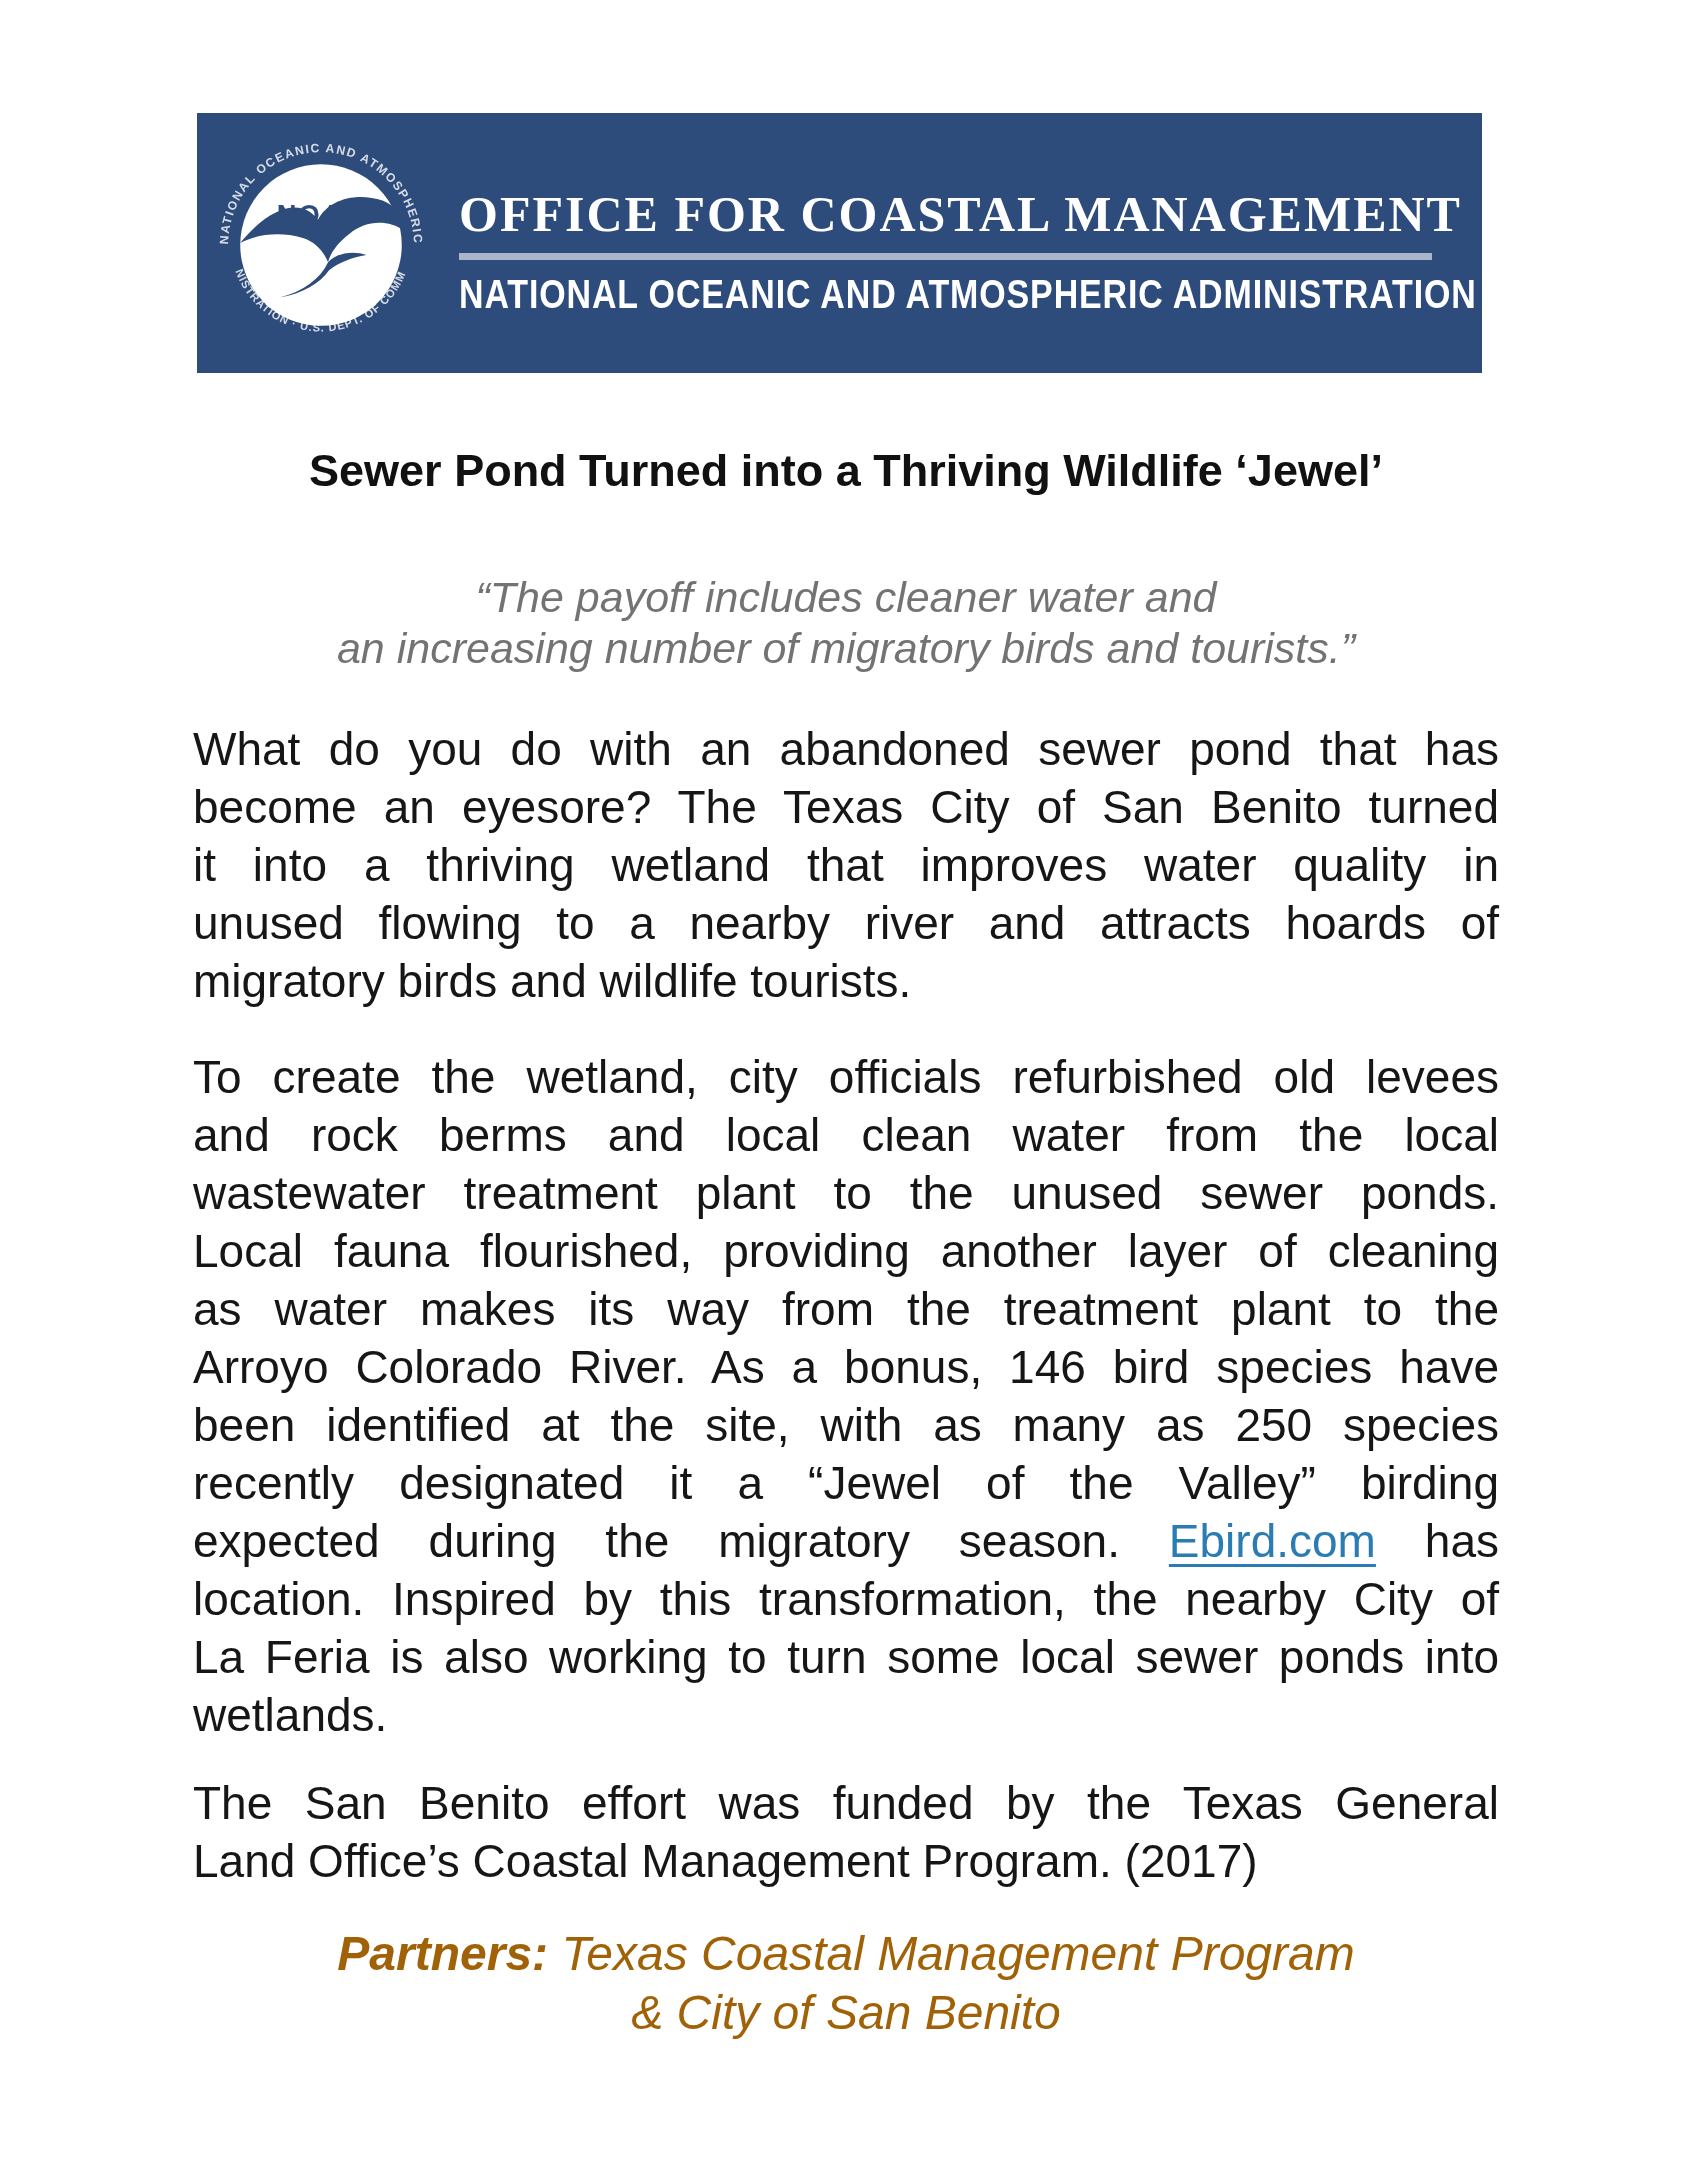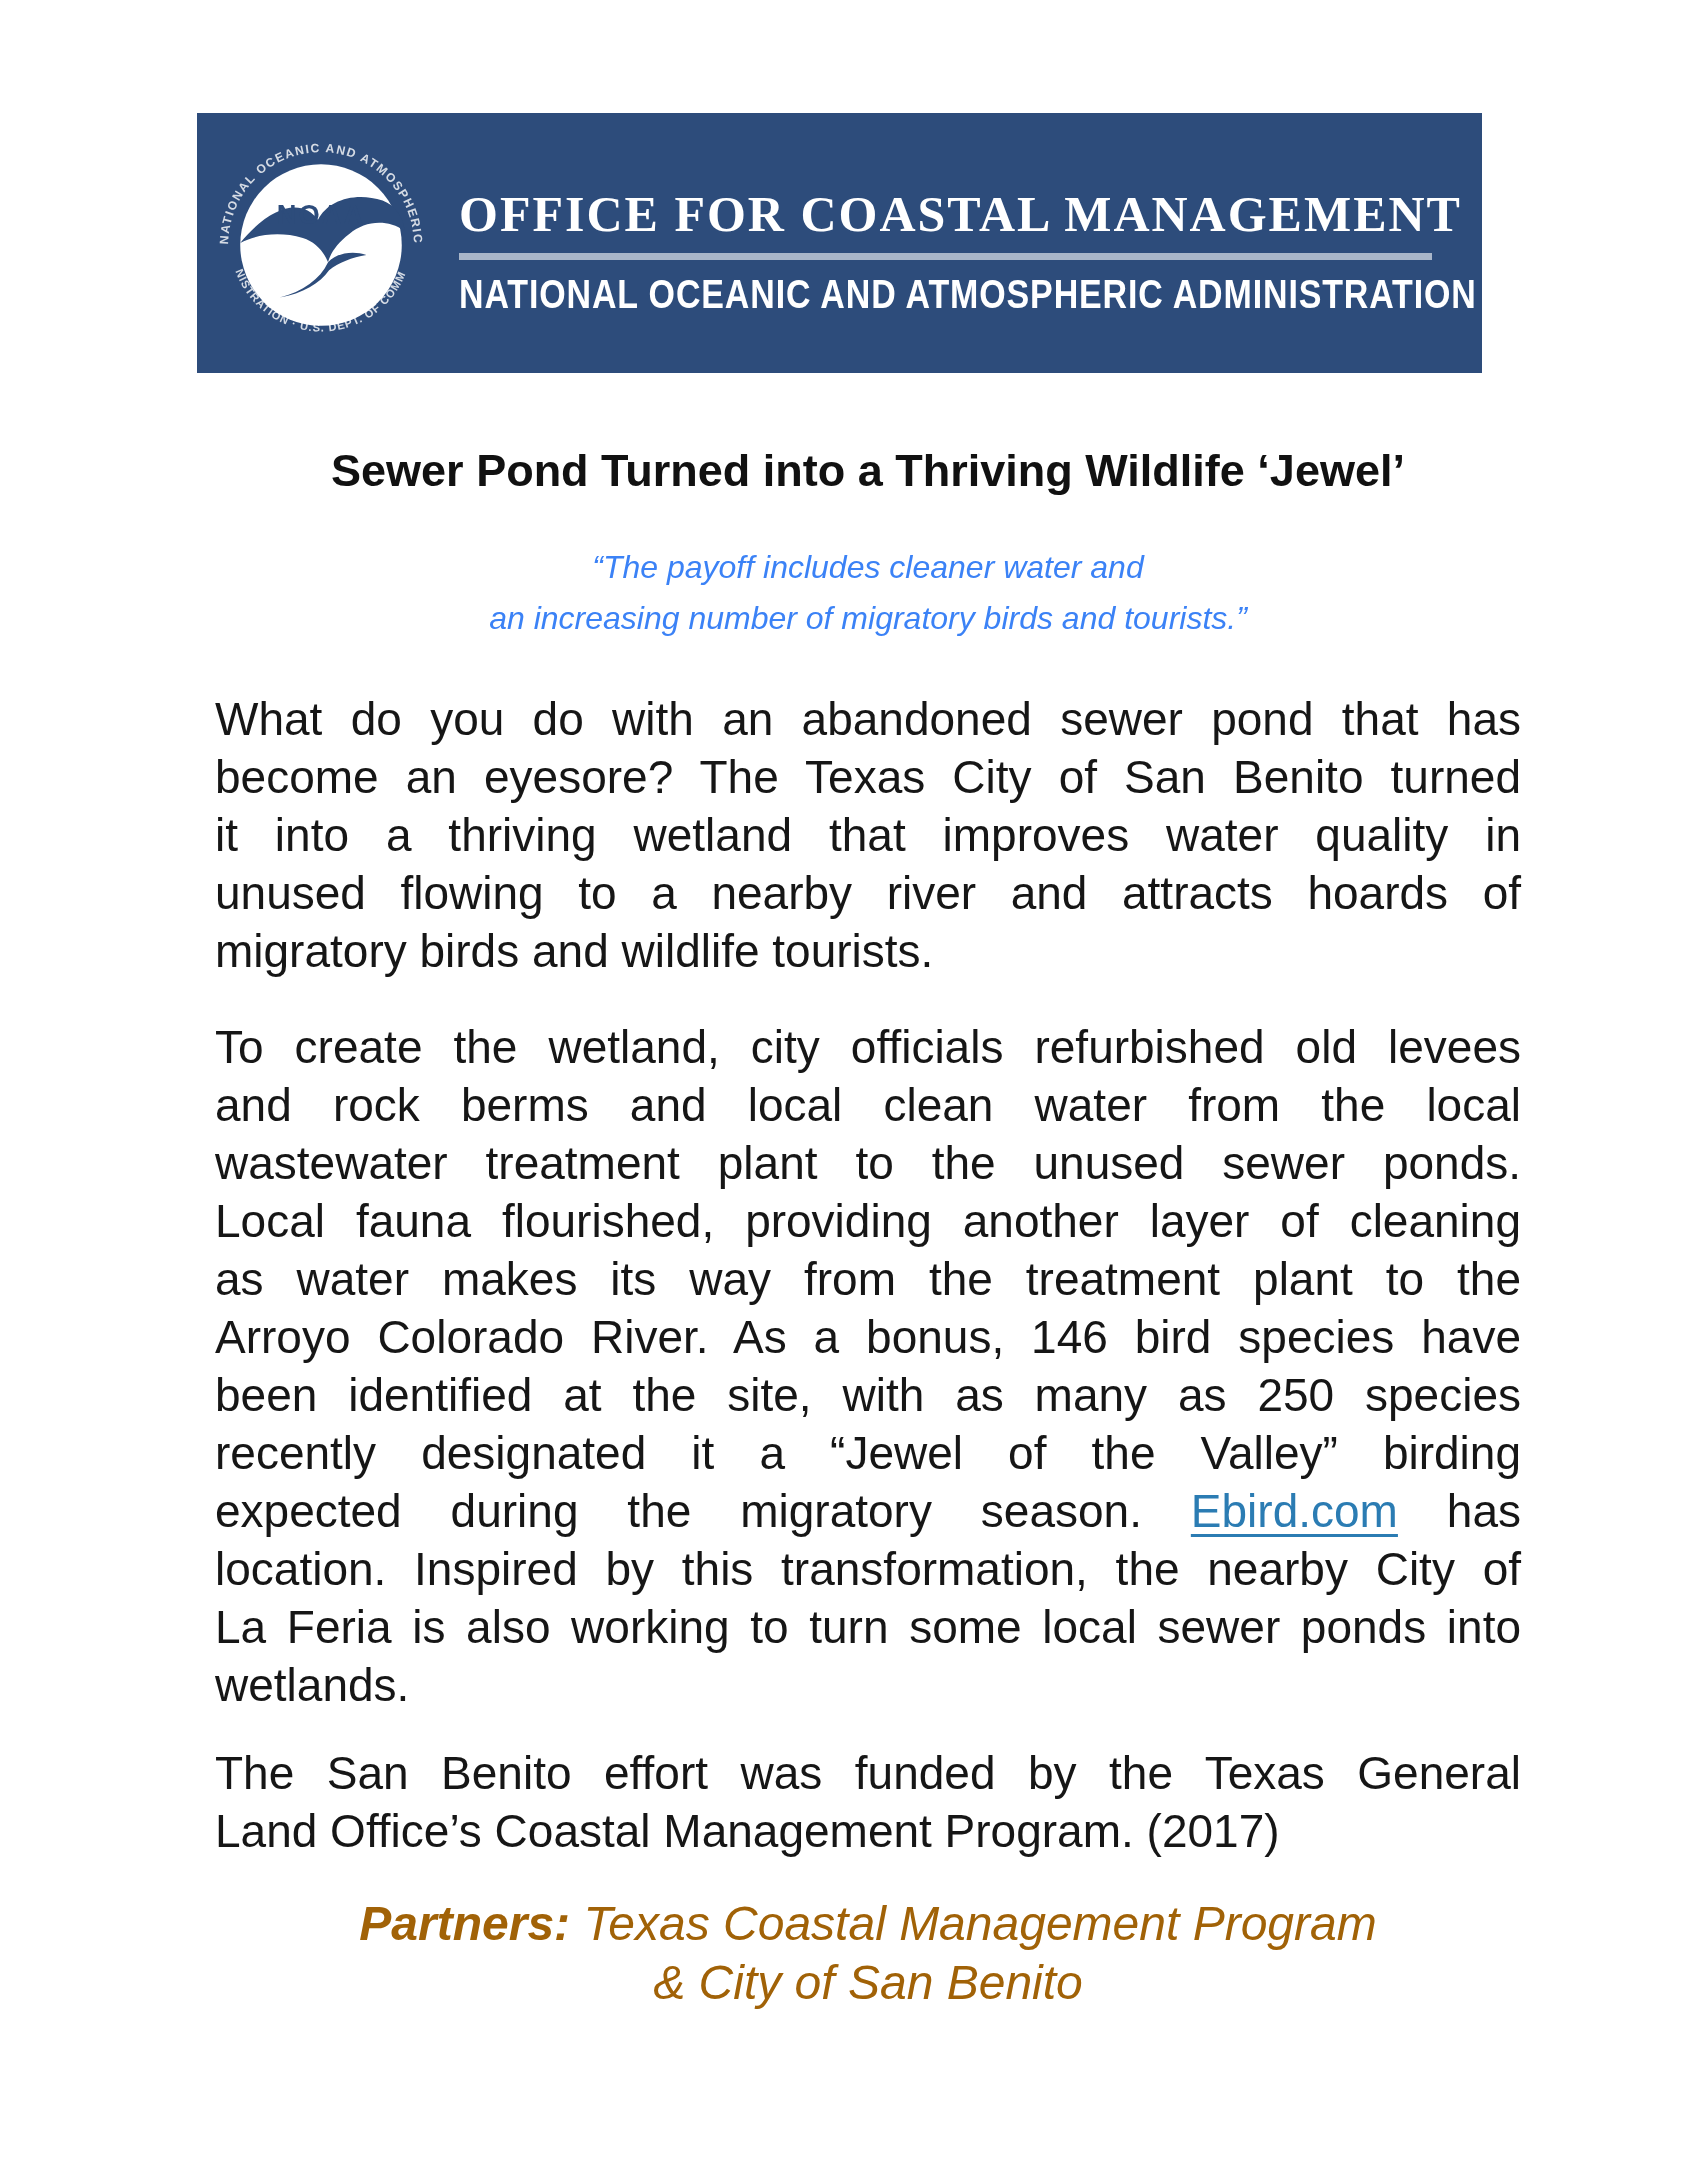--- a/index.html
+++ b/index.html
@@ -22,27 +22,27 @@
     font-weight:bold; font-size:50px; line-height:1.04; letter-spacing:2px;
     color:#ffffff; white-space:nowrap;
   }
   .banner-rule { height:7px; background:#a9b6c9; margin:13px 0 12px 0; width:973px; }
   .banner-subtitle {
     font-weight:bold; font-size:40px; color:#ffffff; white-space:nowrap;
     letter-spacing:1px; transform:scaleX(0.85); transform-origin:left center;
   }
 
   
-  .content { position:absolute; left:213px; top:441px; width:1310px; }
+  .content { position:absolute; left:191px; top:441px; width:1310px; }
   .doc-title {
     font-size:45px; font-weight:bold; text-align:center; line-height:59px;
     color:#111111; margin:0;
   }
-  .quote { margin-top:42px; text-align:center; font-style:italic;
-           font-size:32px; line-height:51px; color:#3b82f6; }
+  .quote { margin-top:72px; text-align:center; font-style:italic;
+           font-size:43px; line-height:51px; color:#737373; }
   .para { margin:2px; }
   .para.p1 { margin-top:46px; }
   .para.p2 { margin-top:38px; }
   .para.p3 { margin-top:30px; }
   .line {
     font-size:46px; line-height:58px; color:#161616;
     text-align:justify; text-align-last:justify; white-space:normal;
   }
   .line.para-end { text-align-last:left; }
   .line a {

